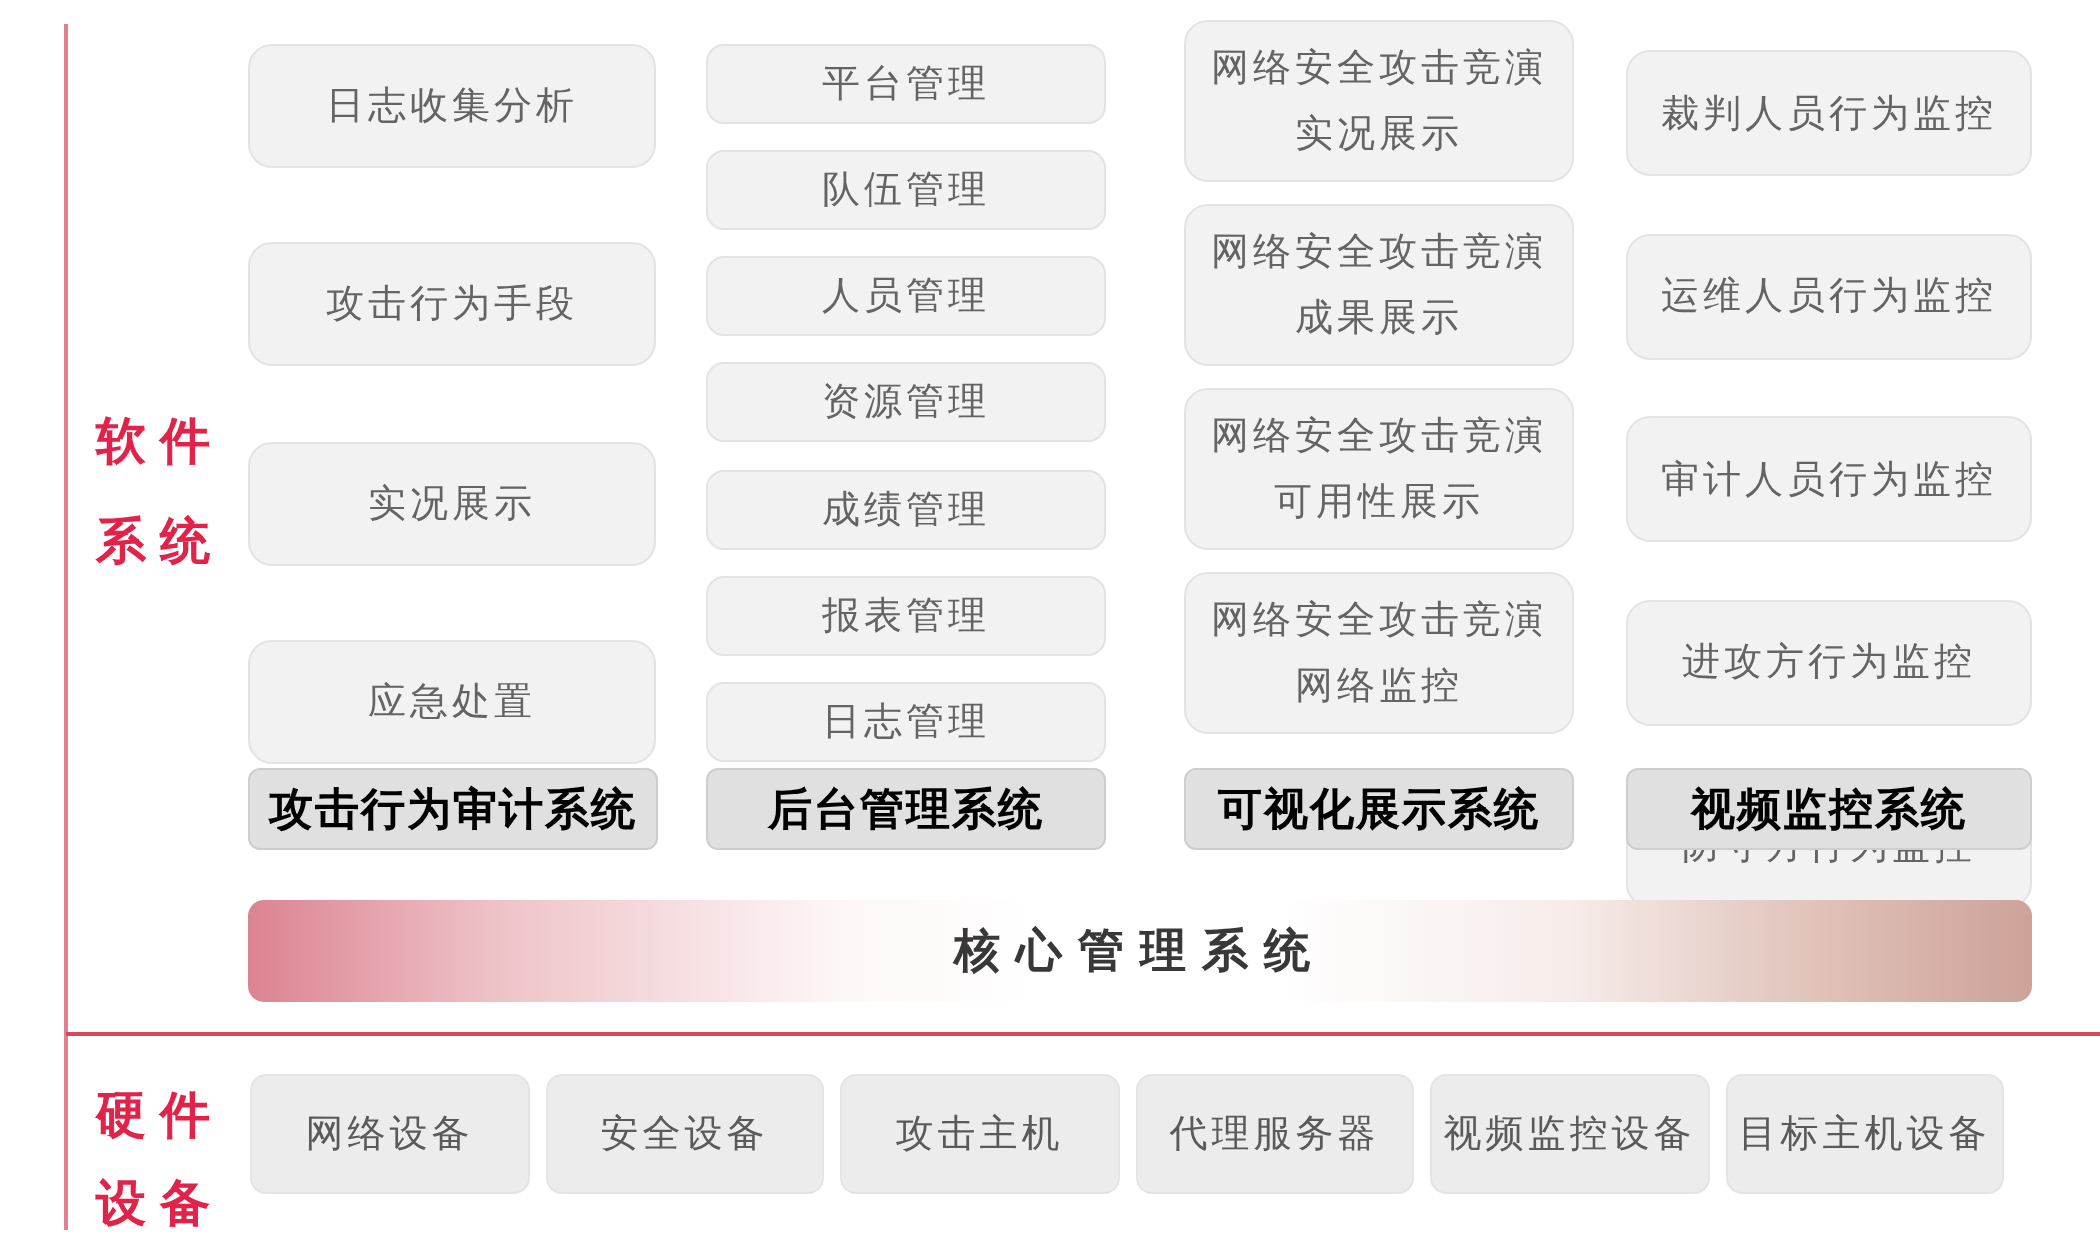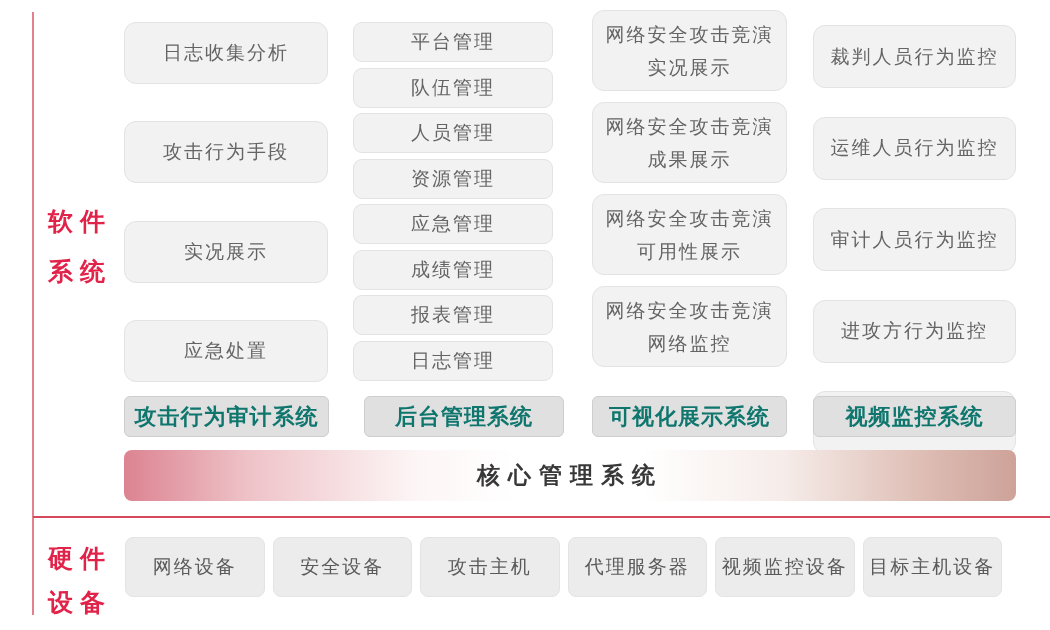--- a/index.html
+++ b/index.html
@@ -72,36 +72,36 @@
     white-space: pre-line;
   }
   .h62 { height: 62px; }
   .h40 { height: 40px; border-radius: 9px; }
   .h81 { height: 81px; line-height: 33px; }
   .h63 { height: 63px; }
 
   
   .sysbox {
     position: absolute;
-    top: 396px;
+    top: 384px;
     height: 41px;
     box-sizing: border-box;
     display: flex;
     align-items: center;
     justify-content: center;
     background: #e0e0e0;
     border: 1px solid #cecece;
     border-radius: 6px;
-    color: #0f766e;
+    color: #000000;
     font-weight: 700;
     font-size: 22px;
     letter-spacing: 1px;
   }
   #sys1 { left: 124px; width: 205px; }
-  #sys2 { left: 353px; width: 200px; margin-left: 11px; }
+  #sys2 { left: 353px; width: 200px; }
   #sys3 { left: 592px; width: 195px; }
   #sys4 { left: 813px; width: 203px; }
 
   
   .corebar {
     position: absolute;
     left: 124px; top: 450px;
     width: 892px; height: 51px;
     border-radius: 8px;
     background: linear-gradient(90deg,
@@ -157,21 +157,20 @@
     <div class="mbox h62">攻击行为手段</div>
     <div class="mbox h62">实况展示</div>
     <div class="mbox h62">应急处置</div>
   </div>
 
   <div id="col2" class="col">
     <div class="mbox h40">平台管理</div>
     <div class="mbox h40">队伍管理</div>
     <div class="mbox h40">人员管理</div>
     <div class="mbox h40">资源管理</div>
-    <div class="mbox h40">应急管理</div>
     <div class="mbox h40">成绩管理</div>
     <div class="mbox h40">报表管理</div>
     <div class="mbox h40">日志管理</div>
   </div>
 
   <div id="col3" class="col">
     <div class="mbox h81">网络安全攻击竞演
 实况展示</div>
     <div class="mbox h81">网络安全攻击竞演
 成果展示</div>

